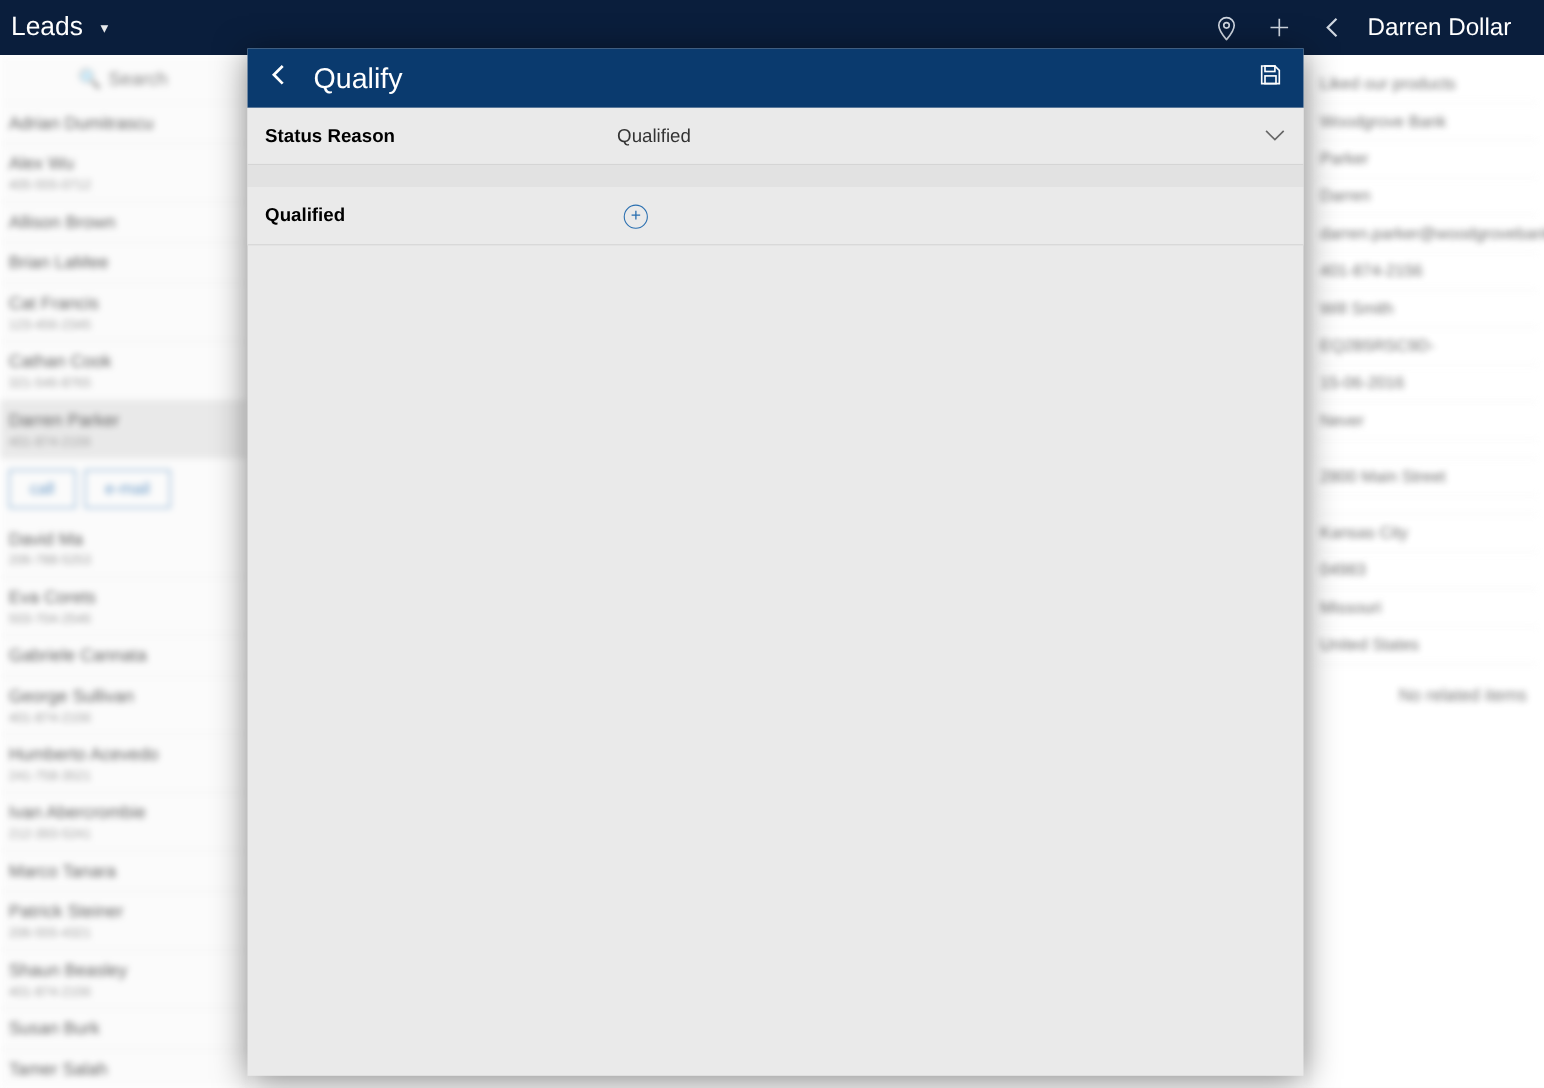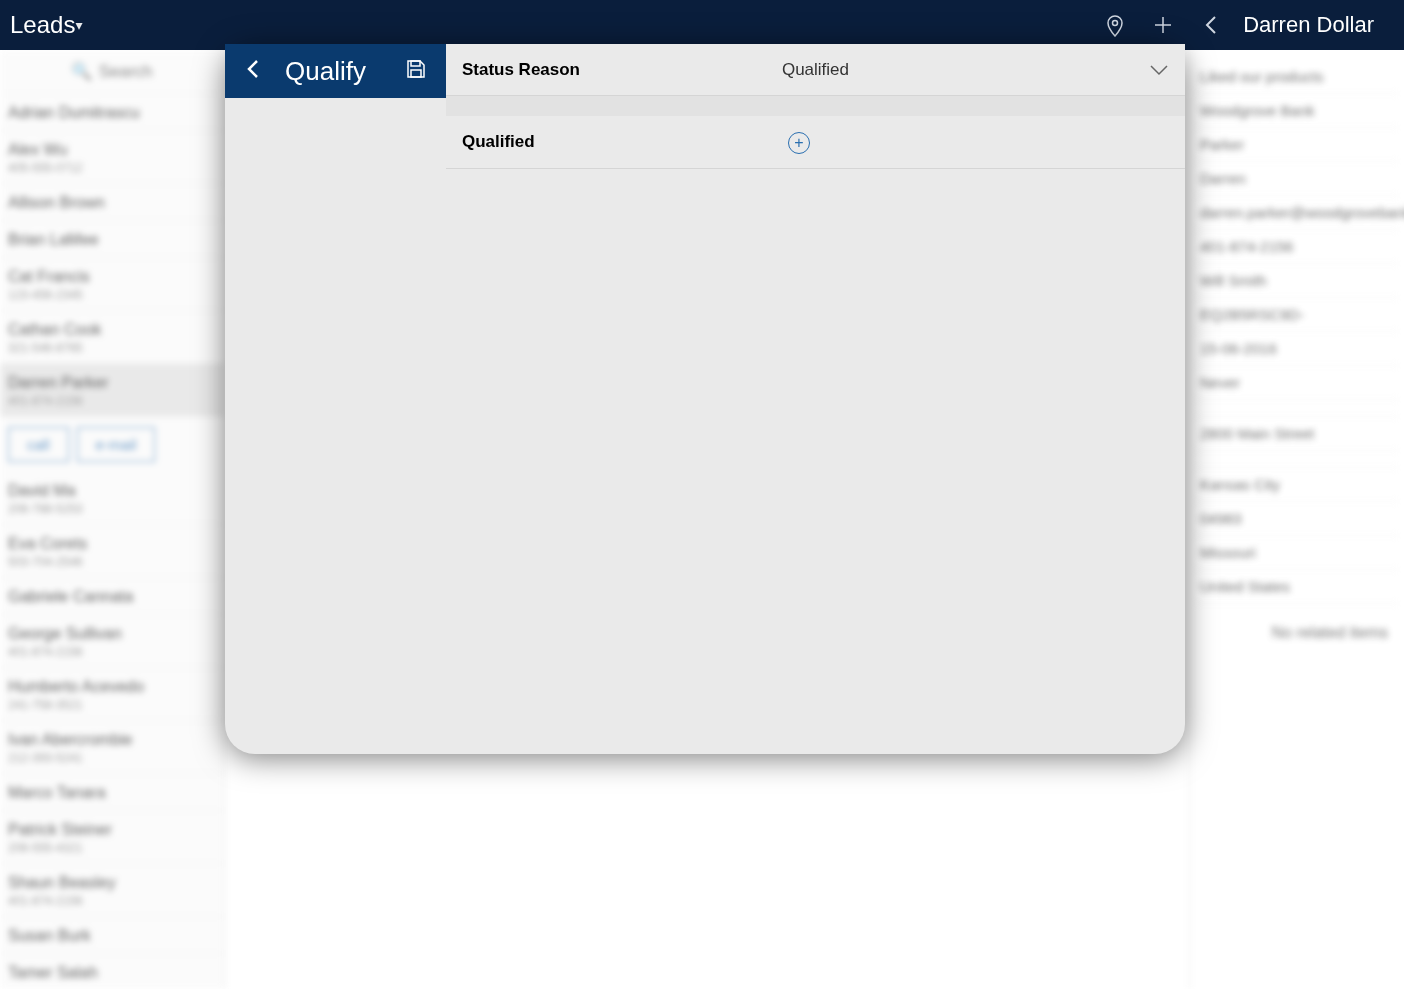--- a/index.html
+++ b/index.html
@@ -15,21 +15,21 @@
       display: flex;
       align-items: center;
       padding: 0 10px;
       z-index: 1;
     }
     .top-header .title {
       font-size: 24px;
       font-weight: 300;
       display: flex;
       align-items: center;
-      gap: 0;
+      gap: 16px;
       justify-content: space-between;
     }
     .top-header .chev-down {
       font-size: 14px;
       opacity: .9;
     }
     .top-header .spacer { flex: 1; }
     .top-header .icon-btn {
       width: 48px; height: 48px;
       display: flex; align-items: center; justify-content: center;
@@ -118,26 +118,26 @@
       color: #444;
       font-size: 16px;
     }
     
     
     .modal {
       position: absolute;
       top: 44px;
       left: 225px;
       width: 960px;
-      height: 710px;
+      height: 934px;
       background: #eaeaea;
       box-shadow: 0 4px 30px rgba(0,0,0,.5);
       z-index: 10;
       display: flex;
-      border-radius: 30px;
+      flex-direction: column;
     }
     .modal-header {
       height: 54px;
       background: #0a3a6e;
       color: #fff;
       display: flex;
       align-items: center;
       padding: 0 12px;
       gap: 16px;
     }

